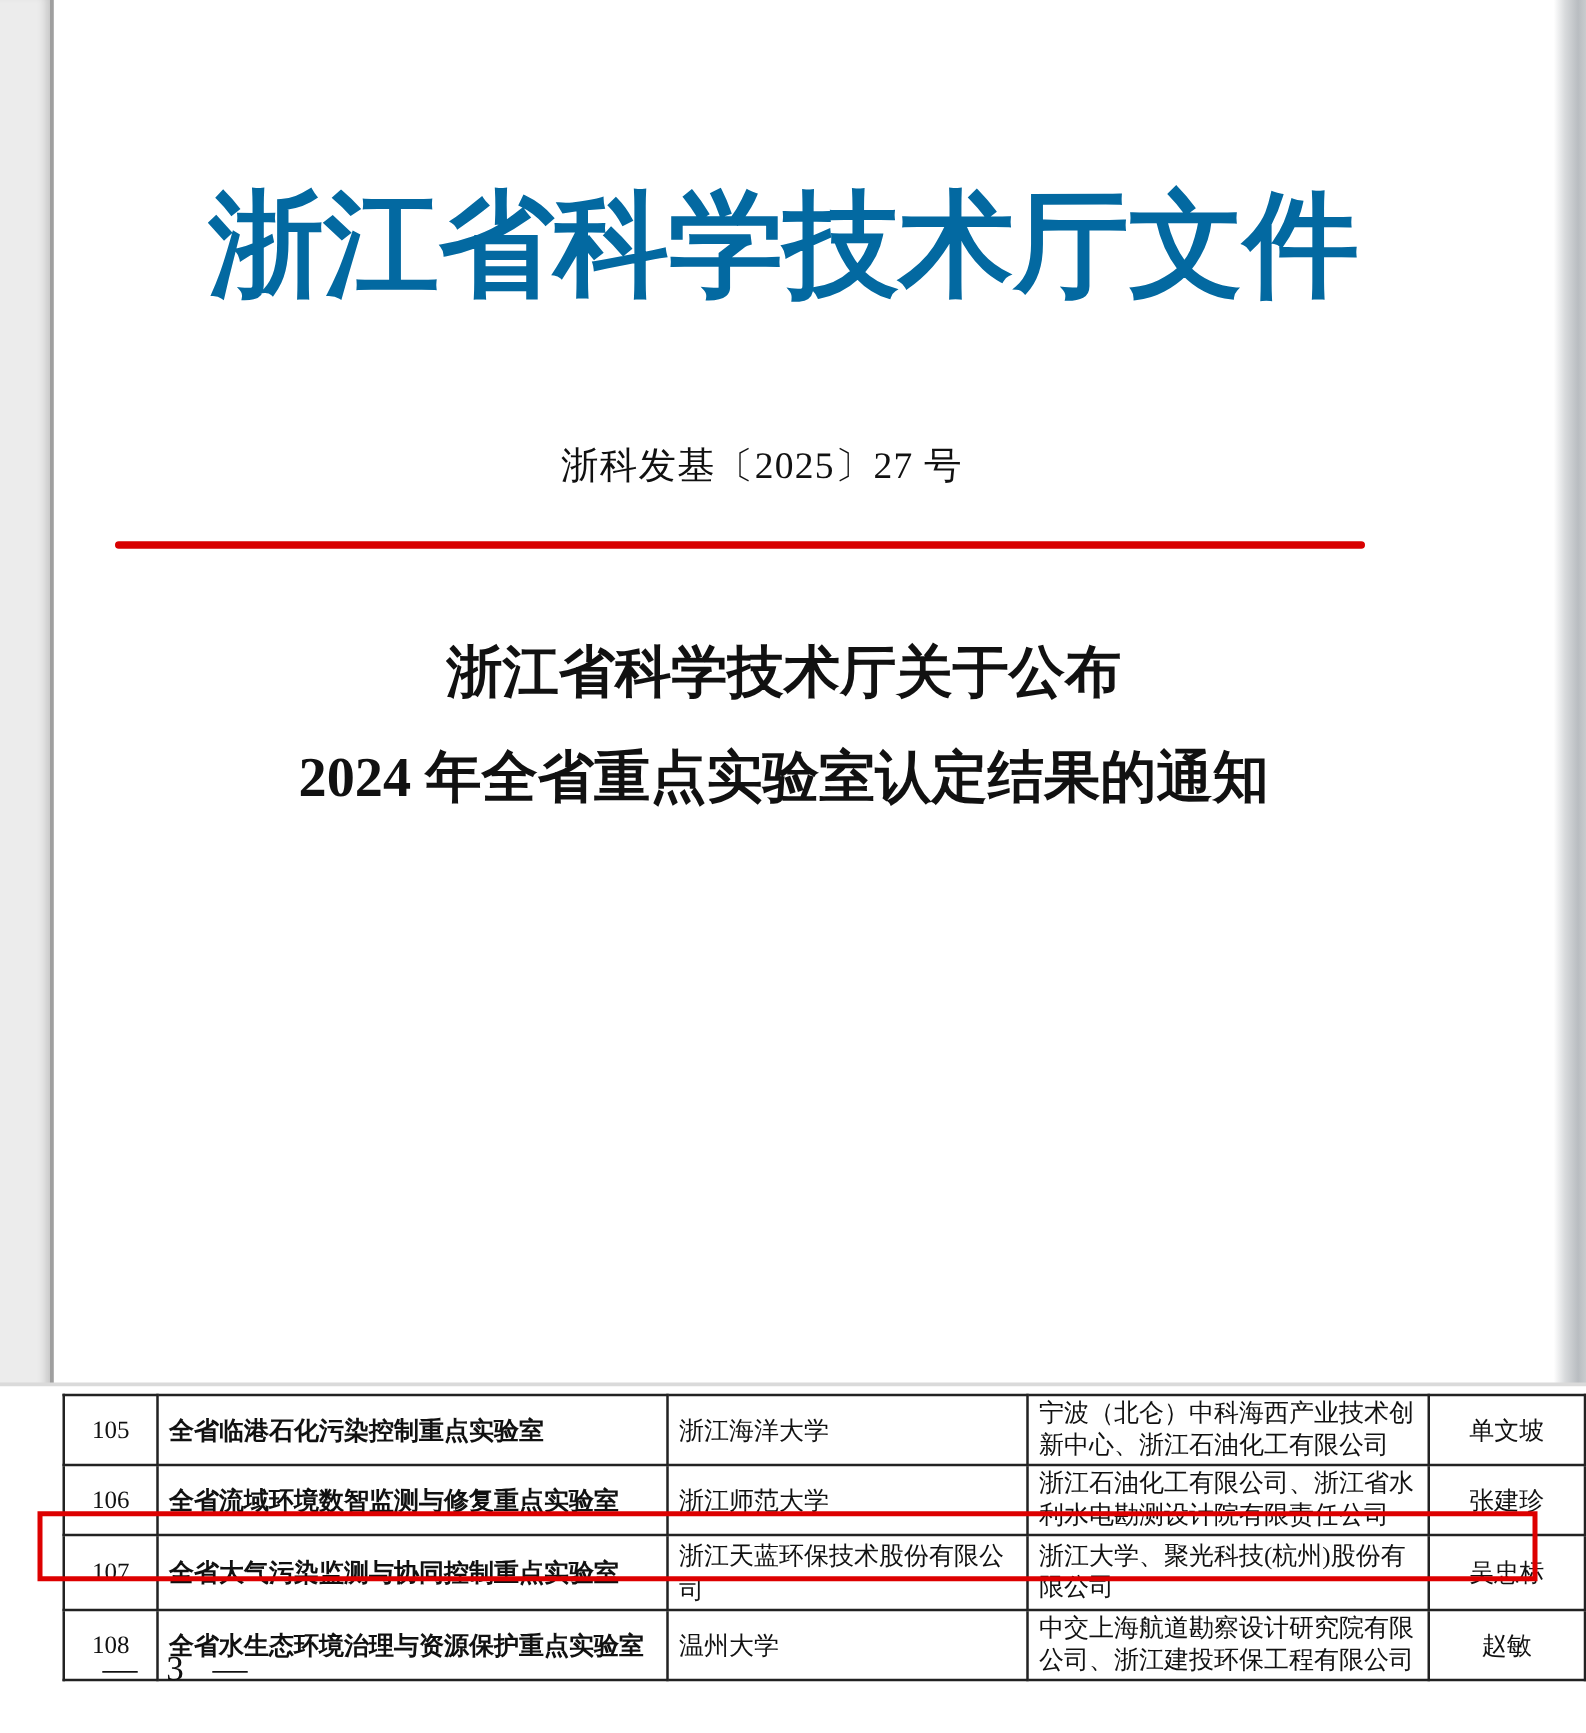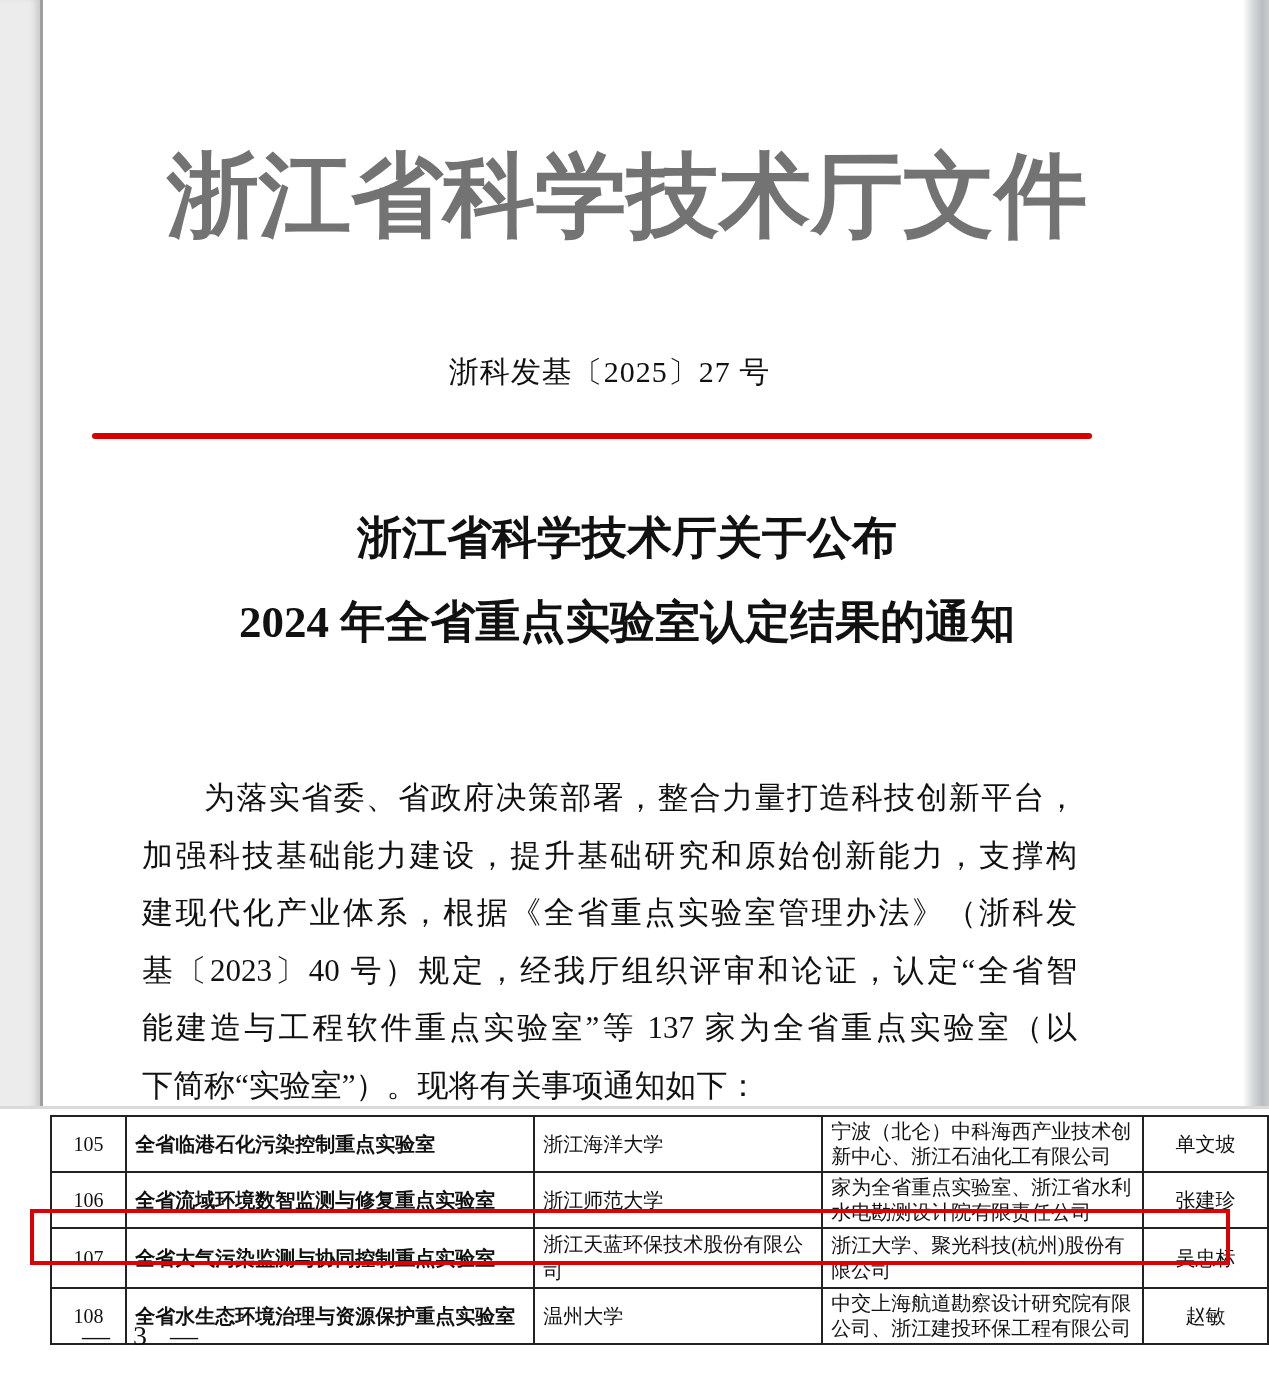--- a/index.html
+++ b/index.html
@@ -48,58 +48,50 @@
   .highlight-box{position:absolute;left:30px;top:99px;width:1200px;height:56px;
     border:4px solid #dd0000;box-sizing:border-box;pointer-events:none;}
   .page-num{position:absolute;left:82px;top:210px;font-size:28px;letter-spacing:3px;white-space:pre;}
 </style>
 </head>
 <body>
 
 <div class="page-top">
   <div class="left-strip"></div>
 
-  <div class="header-title" style="color: #737373;">浙江省科学技术厅文件</div>
+  <div class="header-title" style="color: #0369a1;">浙江省科学技术厅文件</div>
 
   <div class="doc-number">浙科发基〔2025〕27 号</div>
 
   <div class="red-rule" style="background: rgb(216, 0, 0);"></div>
 
   <div class="notice-title nt1">浙江省科学技术厅关于公布</div>
   <div class="notice-title nt2">2024 年全省重点实验室认定结果的通知</div>
 
 
-  <div class="body-text">
-    <div class="body-line indent">为落实省委、省政府决策部署，整合力量打造科技创新平台，</div>
-    <div class="body-line">加强科技基础能力建设，提升基础研究和原始创新能力，支撑构</div>
-    <div class="body-line">建现代化产业体系，根据《全省重点实验室管理办法》（浙科发</div>
-    <div class="body-line">基〔2023〕40 号）规定，经我厅组织评审和论证，认定“全省智</div>
-    <div class="body-line">能建造与工程软件重点实验室”等 137 家为全省重点实验室（以</div>
-    <div class="body-line last">下简称“实验室”）。现将有关事项通知如下：</div>
-  </div>
 
   <div class="right-shadow"></div>
   <div class="seam"></div>
 </div>
 
 <div class="bottom-section">
   <table class="result-table">
     <tbody>
       <tr class="r1">
         <td class="col-no">105</td>
         <td class="col-lab">全省临港石化污染控制重点实验室</td>
         <td class="col-host">浙江海洋大学</td>
         <td class="col-partners">宁波（北仑）中科海西产业技术创新中心、浙江石油化工有限公司</td>
         <td class="col-director">单文坡</td>
       </tr>
       <tr class="r2">
         <td class="col-no">106</td>
         <td class="col-lab">全省流域环境数智监测与修复重点实验室</td>
         <td class="col-host">浙江师范大学</td>
-        <td class="col-partners">家为全省重点实验室、浙江省水利水电勘测设计院有限责任公司</td>
+        <td class="col-partners">浙江石油化工有限公司、浙江省水利水电勘测设计院有限责任公司</td>
         <td class="col-director">张建珍</td>
       </tr>
       <tr class="r3">
         <td class="col-no">107</td>
         <td class="col-lab">全省大气污染监测与协同控制重点实验室</td>
         <td class="col-host">浙江天蓝环保技术股份有限公司</td>
         <td class="col-partners">浙江大学、聚光科技(杭州)股份有限公司</td>
         <td class="col-director">吴忠标</td>
       </tr>
       <tr class="r4">

